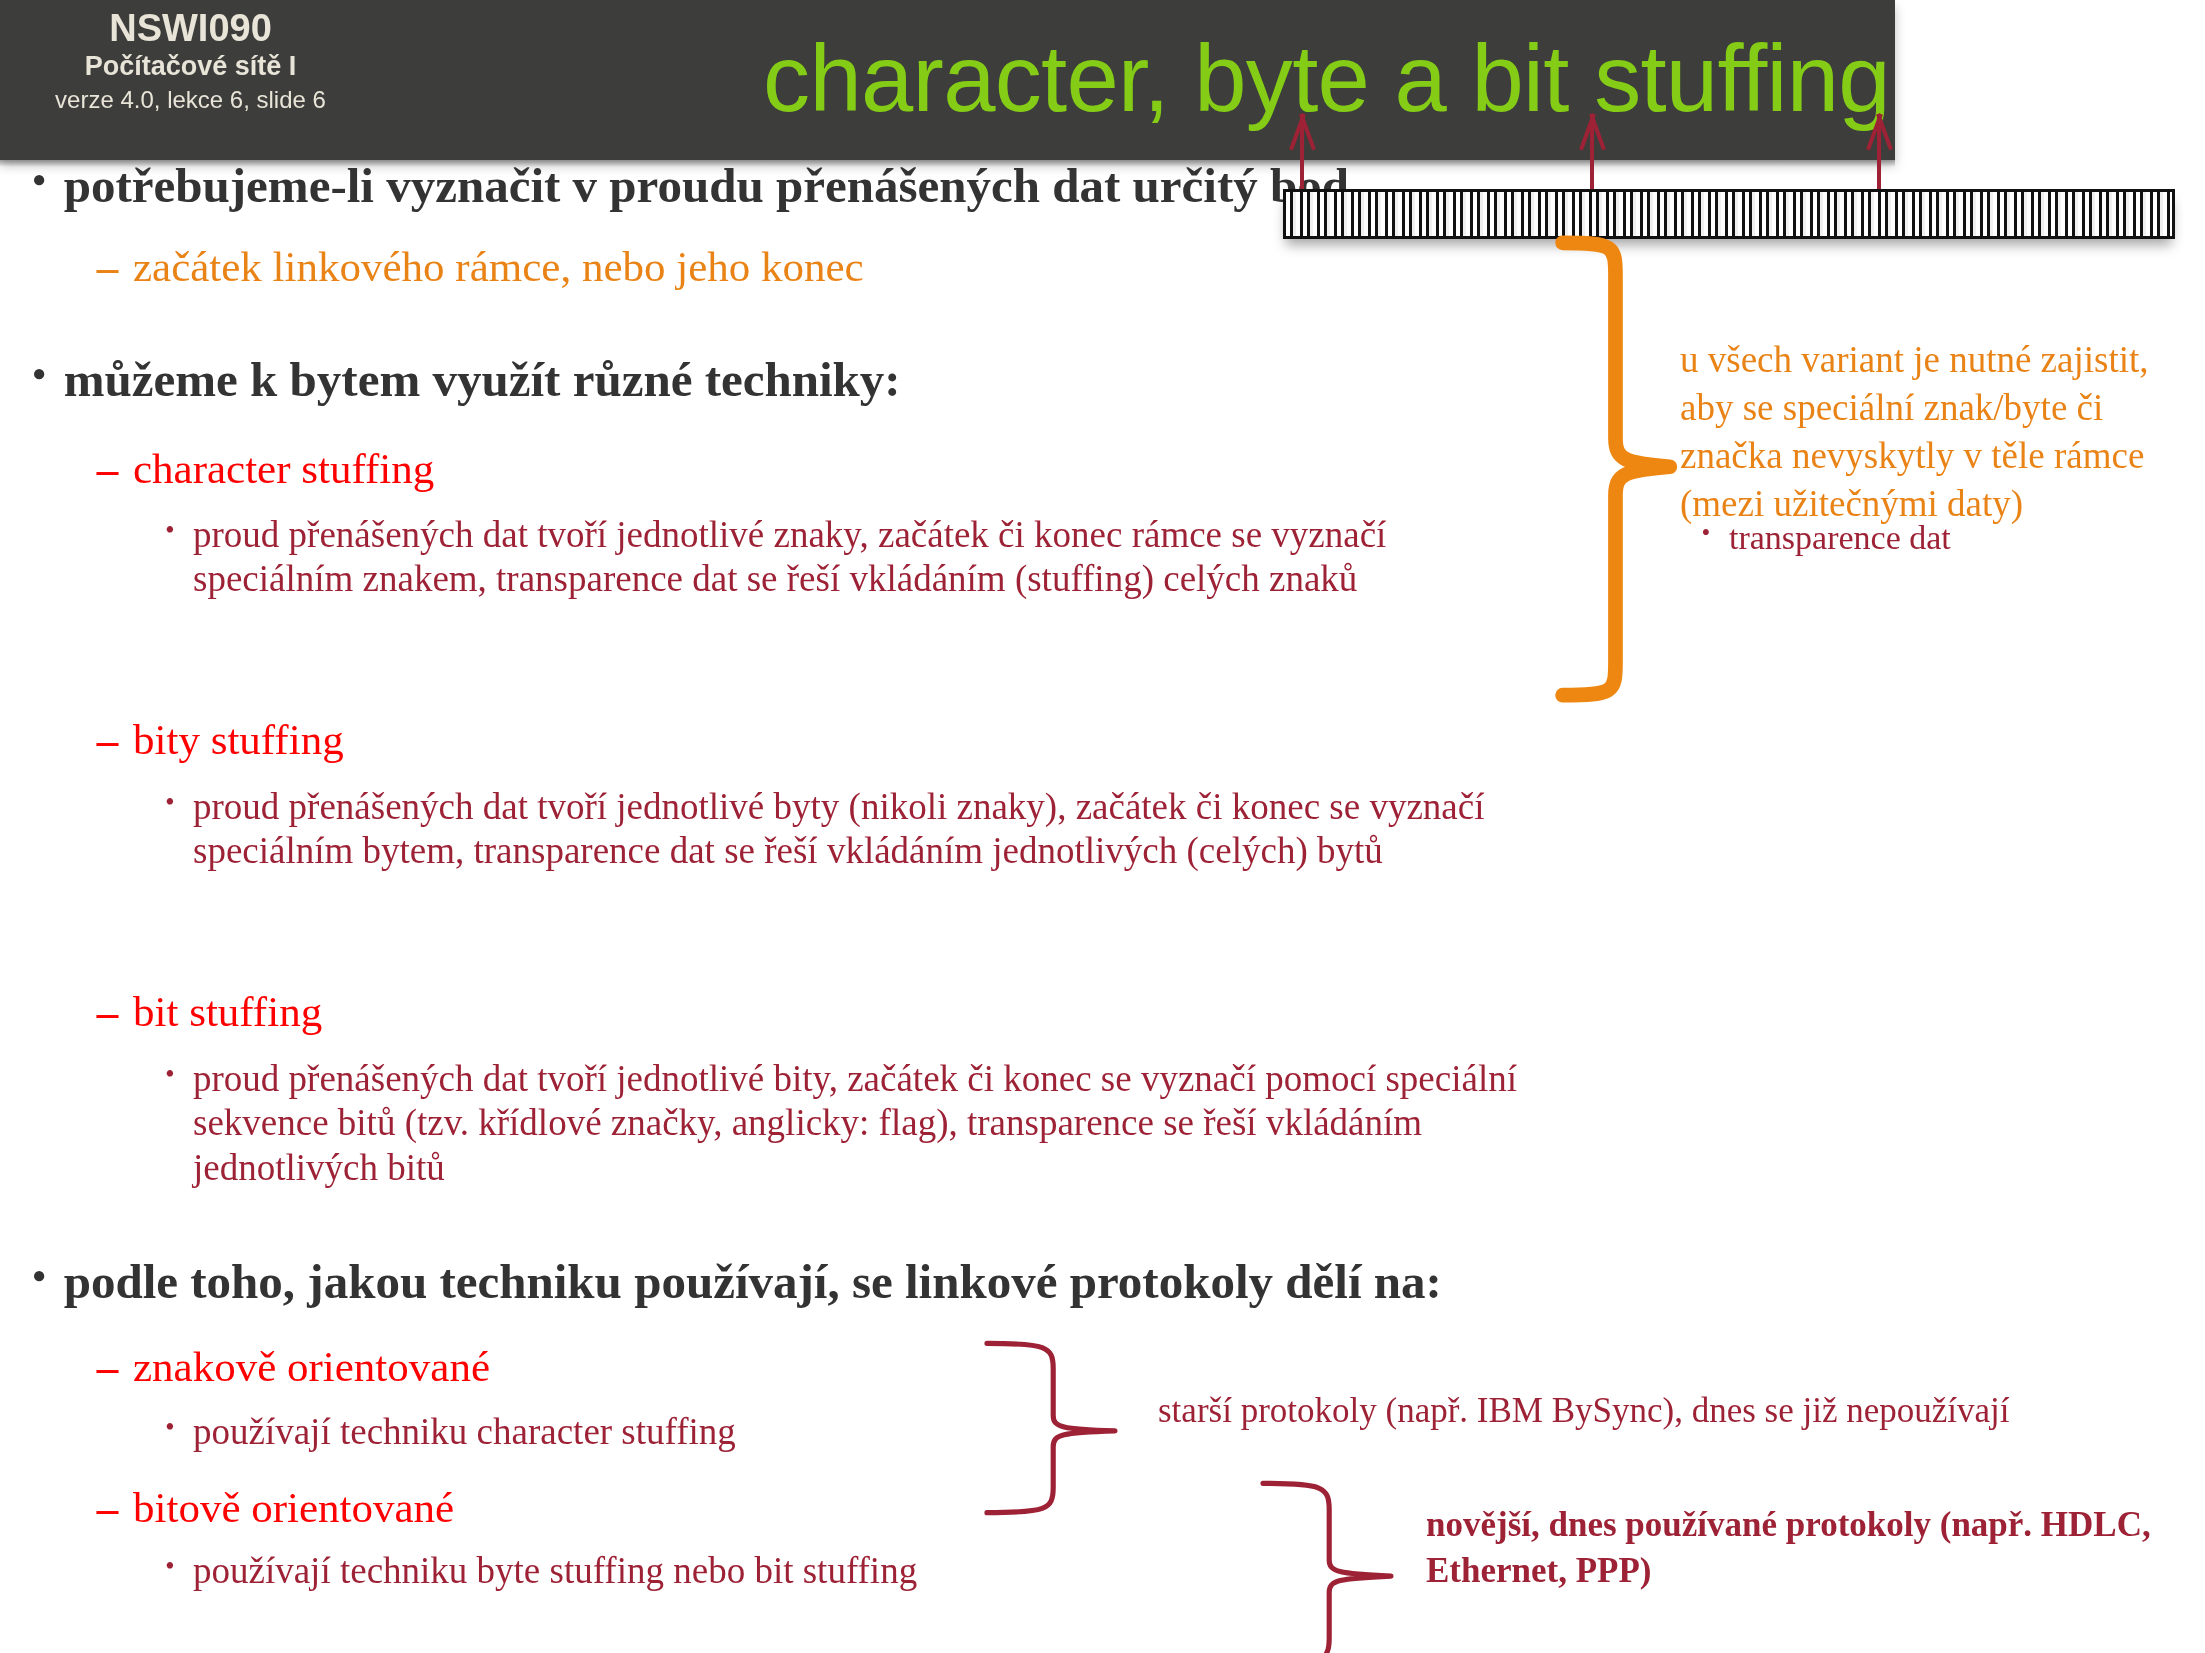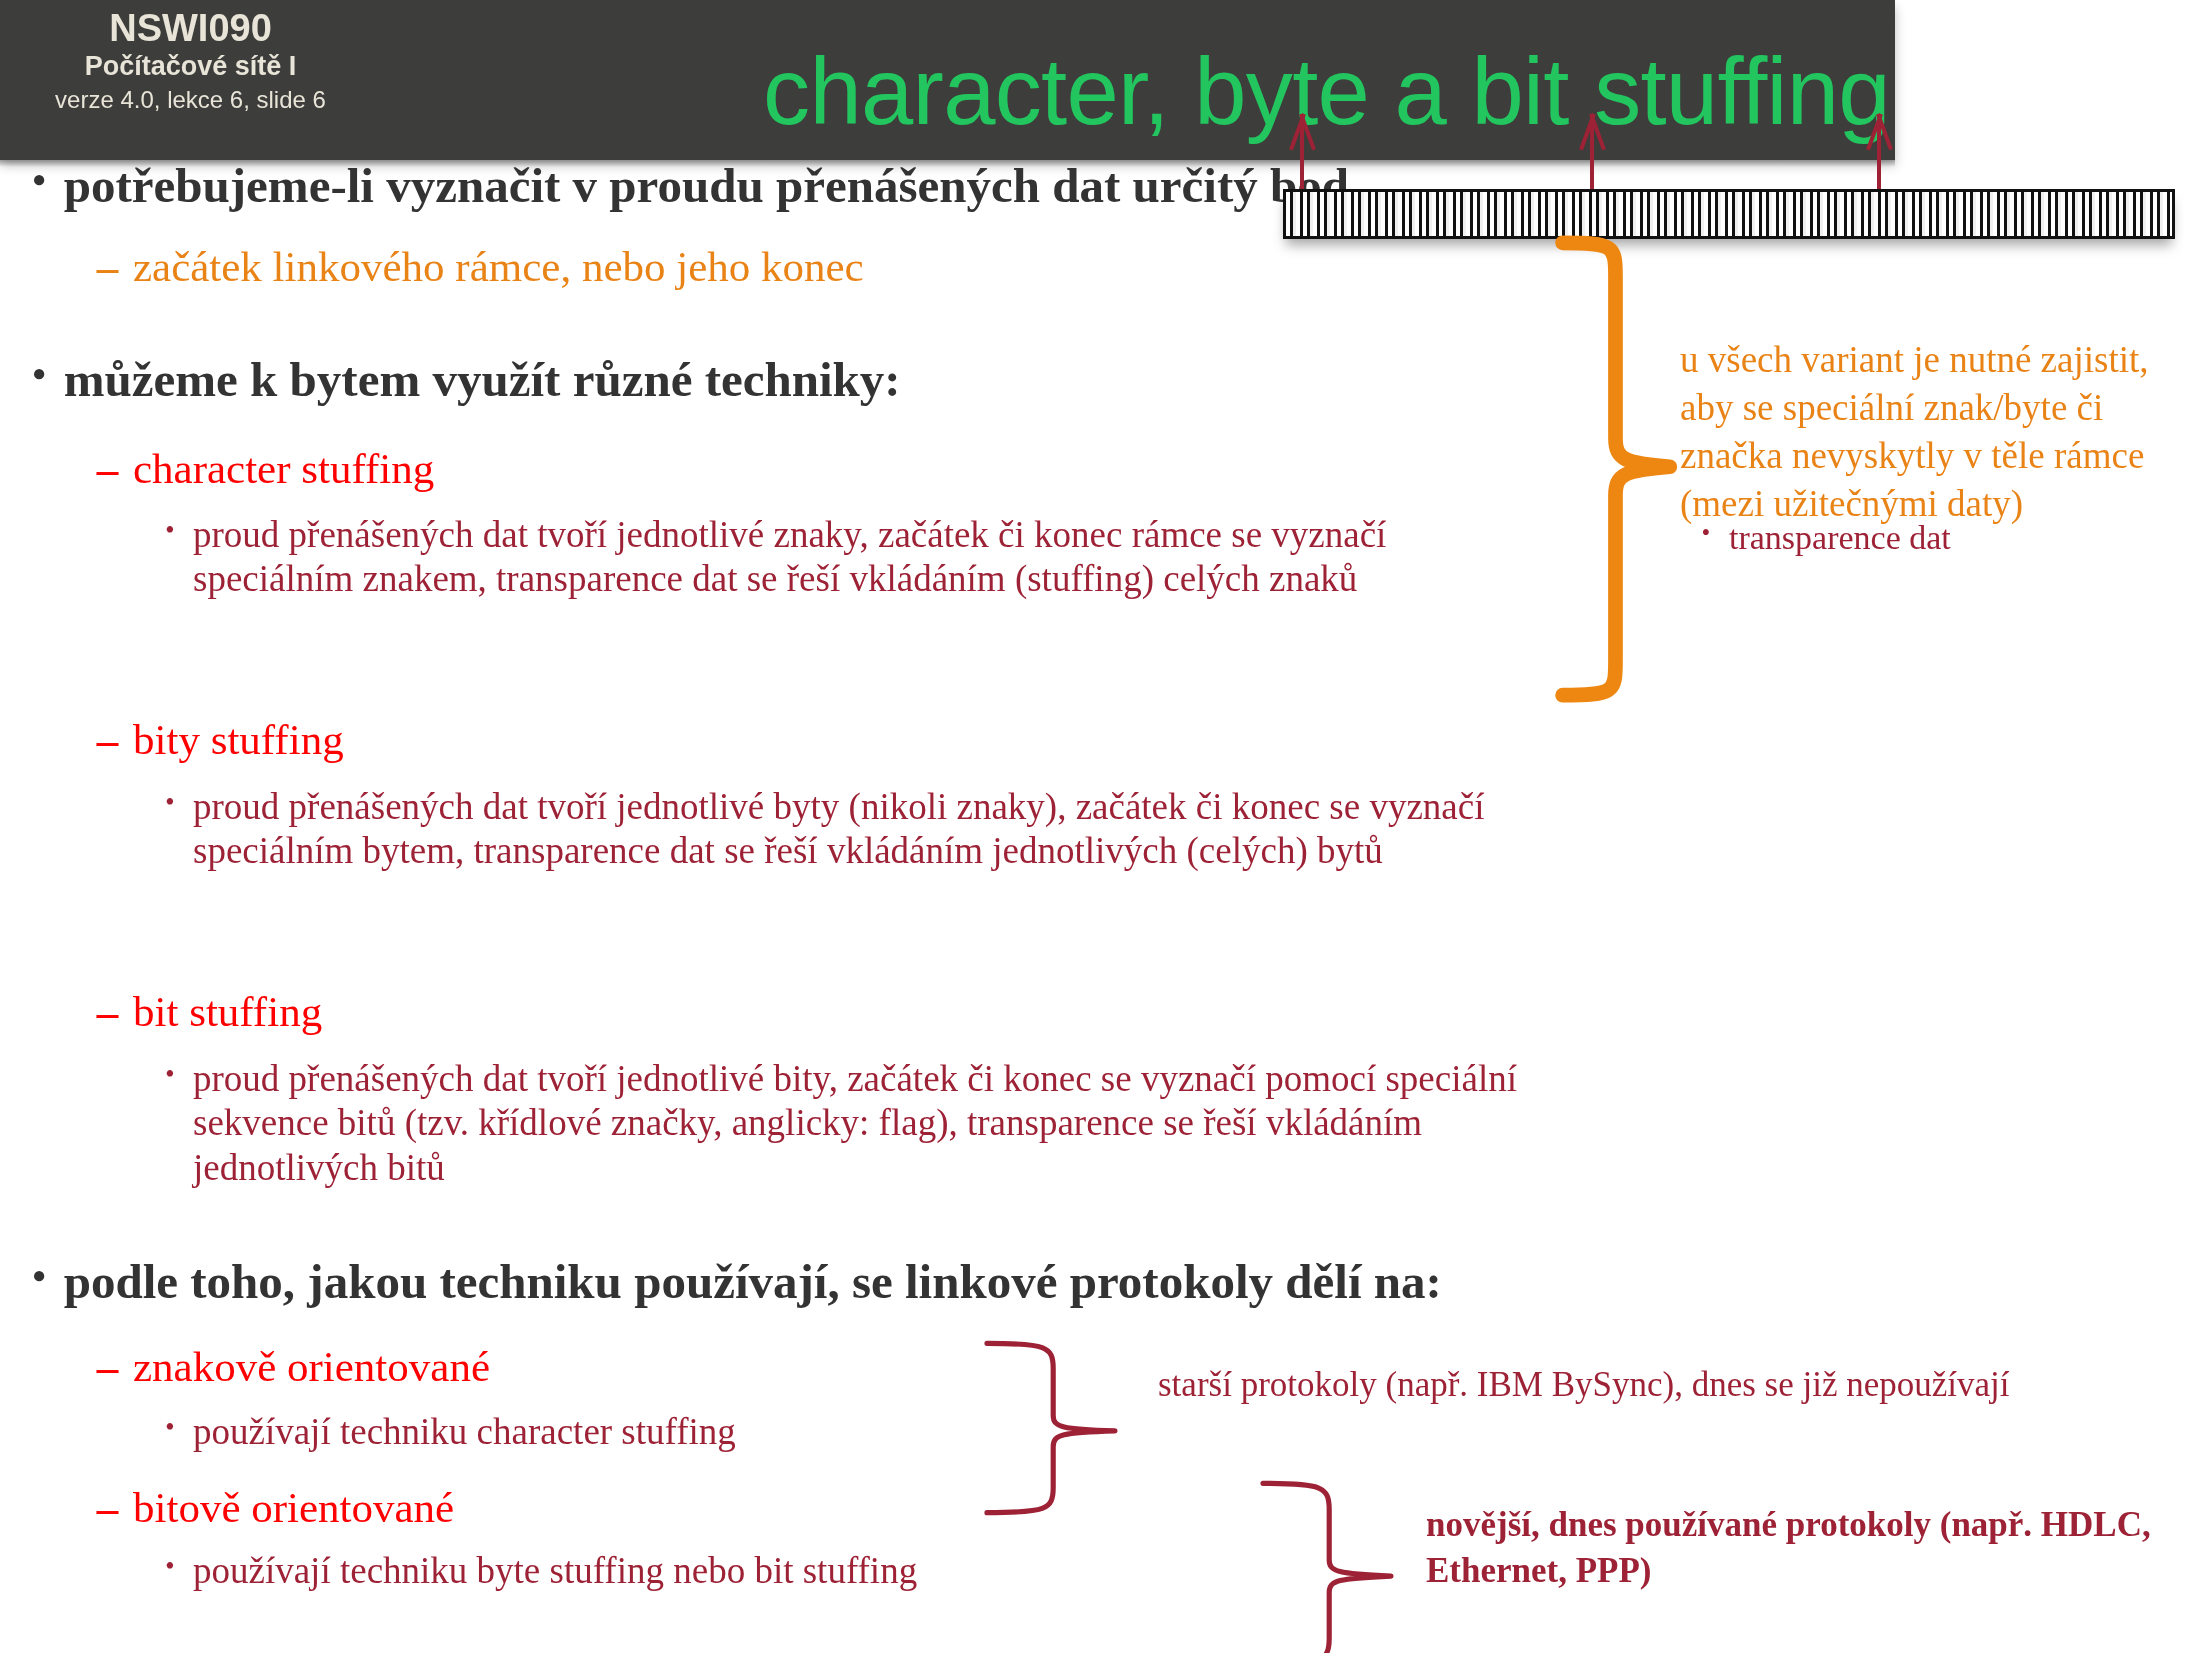--- a/index.html
+++ b/index.html
@@ -54,24 +54,24 @@
   }
   .course-version {
     font-size: 24px;
     font-weight: normal;
     line-height: 1.25;
     margin-top: 2.9px;
   }
   .slide-title {
     position: absolute;
     left: 470px;
-    top: 24px;
+    top: 11px;
     width: 1713px;
     text-align: center;
-    color: #22c55e;
+    color: #84cc16;
     font-family: "Liberation Sans", sans-serif;
     font-size: 94px;
     font-weight: normal;
     line-height: 1.45;
     letter-spacing: -0.7px;
     white-space: nowrap;
   }
 
   
   .content {
@@ -312,17 +312,17 @@
 
   <svg class="brace-svg" style="left:1257px; top:1316px;" width="140" height="195" viewBox="0 0 190 265">
     <path d="M 8 10 C 88 10, 98 14, 98 46
              L 98 114
              C 98 130, 110 133, 182 136
              C 110 139, 98 142, 98 158
              L 98 220
              C 98 252, 88 256, 8 256" fill="none" stroke="#9e2236" stroke-width="7" stroke-linecap="round" stroke-linejoin="round"></path>
   </svg>
 
-  <div class="note-maroon" style="left:1158px; top:1202px; width:1014px;">starší protokoly (např. IBM BySync), dnes se již nepoužívají</div>
+  <div class="note-maroon" style="left:1158px; top:1228px; width:1014px;">starší protokoly (např. IBM BySync), dnes se již nepoužívají</div>
   <div class="note-maroon" style="left:1426px; top:1342px; width:764px;font-weight:bold;">novější, dnes používané protokoly (např. HDLC, Ethernet, PPP)</div>
 
 </div>
 
 
 </body></html>

